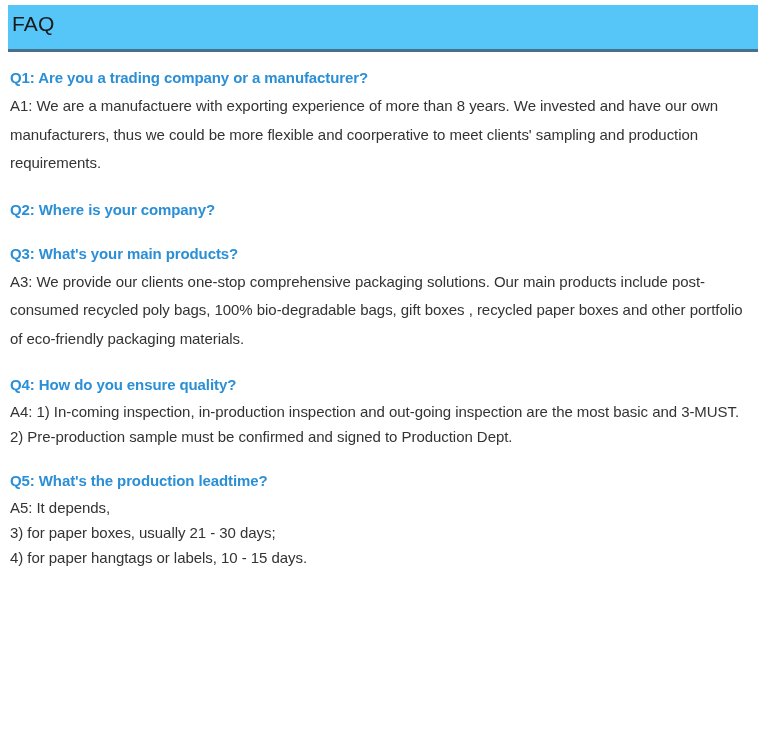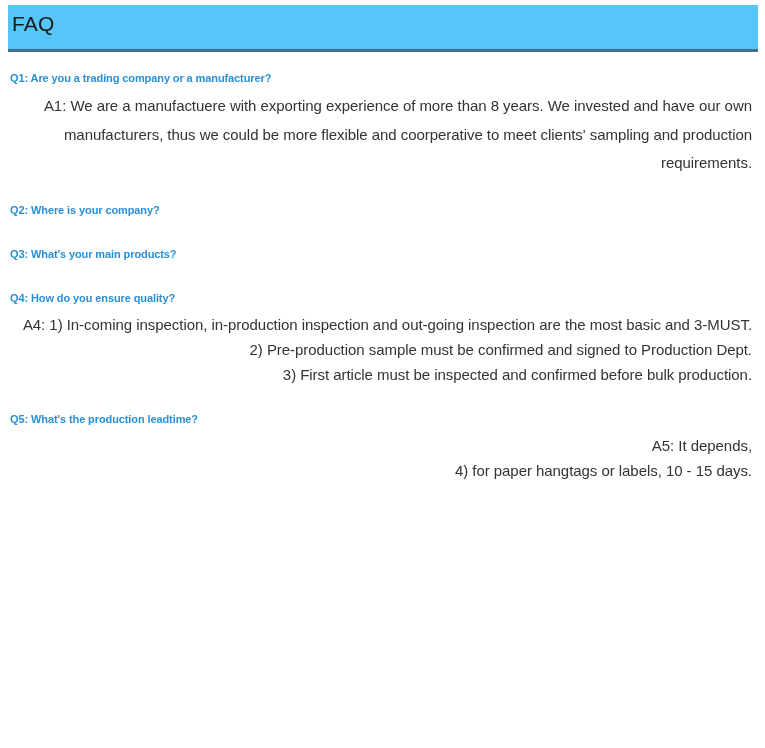--- a/index.html
+++ b/index.html
@@ -54,35 +54,34 @@
   }
 
   .faq-section {
     margin: 0 0 20px 0;
   }
   .faq-section:last-child {
     margin-bottom: 0;
   }
 
   .faq-question {
-    font-size: 11px;
+    font-size: 15px;
     line-height: 24px;
     font-weight: bold;
     color: #2a8fd6;
     margin: 0 0 2px 0;
     letter-spacing: -0.1px;
   }
 
   .faq-answer {
     font-size: 15px;
     line-height: 25px;
     color: #333333;
     margin: 0;
     letter-spacing: -0.05px;
-    text-align: right;
   }
 
   .faq-answer-line {
     display: block;
   }
 
   
   .faq-answer.flow {
     line-height: 28.5px;
   }
@@ -102,33 +101,34 @@
       <p class="faq-question">Q1: Are you a trading company or a manufacturer?</p>
       <p class="faq-answer flow">A1: We are a manufactuere with exporting experience of more than 8 years. We invested and have our own manufacturers, thus we could be more flexible and coorperative to meet clients' sampling and production requirements.</p>
     </div>
 
     <div class="faq-section">
       <p class="faq-question">Q2: Where is your company?</p>
     </div>
 
     <div class="faq-section">
       <p class="faq-question">Q3: What's your main products?</p>
+      <p class="faq-answer flow">A3: We provide our clients one-stop comprehensive packaging solutions. Our main products include post-consumed recycled poly bags, 100% bio-degradable bags, gift boxes , recycled paper boxes and other portfolio of eco-friendly packaging materials.</p>
     </div>
 
     <div class="faq-section">
       <p class="faq-question">Q4: How do you ensure quality?</p>
       <div class="faq-answer">
         <span class="faq-answer-line">A4: 1) In-coming inspection, in-production inspection and out-going inspection are the most basic and 3-MUST.</span>
         <span class="faq-answer-line">2) Pre-production sample must be confirmed and signed to Production Dept.</span>
-        <span class="faq-answer-line">3) First article must be inspected and confirmed before bulk production.</span>
       </div>
     </div>
 
     <div class="faq-section">
       <p class="faq-question">Q5: What's the production leadtime?</p>
       <div class="faq-answer">
         <span class="faq-answer-line">A5: It depends,</span>
+        <span class="faq-answer-line">3) for paper boxes, usually 21 - 30 days;</span>
         <span class="faq-answer-line">4) for paper hangtags or labels, 10 - 15 days.</span>
       </div>
     </div>
 
   </div>
 </div>
 
 </body></html>

